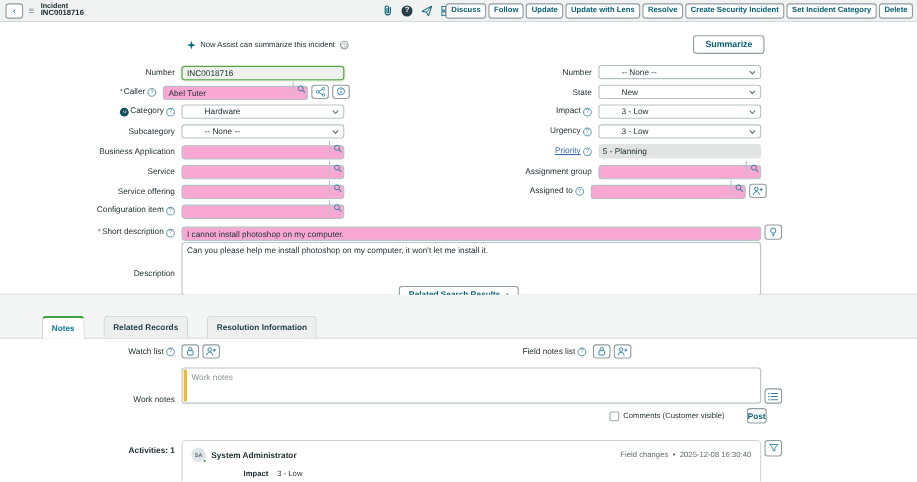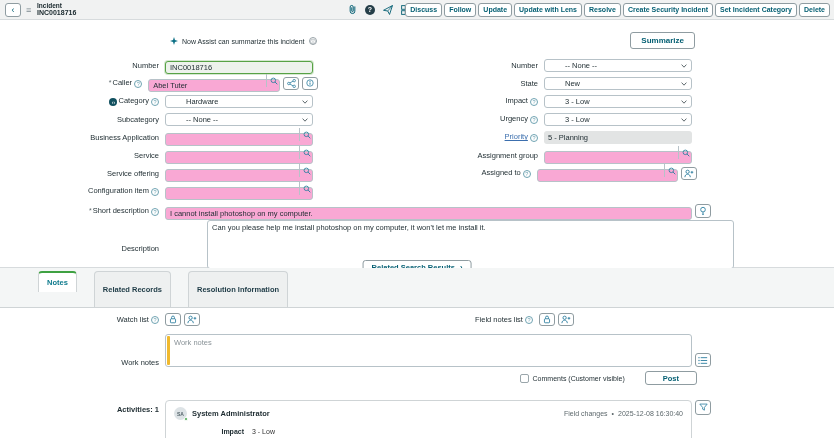--- a/index.html
+++ b/index.html
@@ -41,40 +41,40 @@
   .tin{width:100%;height:13px;border:1px solid var(--input-border);border-radius:3px;font-size:7.5px;color:#1d2b30;padding:0 16px 0 4px;background:#f9a8d4;}
   .tin.noicon{padding-right:4px;}
   .tin.green{background:#edf2ec;border:1.5px solid var(--green);box-shadow:0 0 0 1px rgba(87,162,69,.25);}
   .ref-ic{position:absolute;right:0;top:0;width:14px;height:13px;border-left:1px solid var(--input-border);display:flex;align-items:center;justify-content:center;color:var(--icon-teal);cursor:pointer;}
   .sel{width:100%;height:13px;border:1px solid var(--input-border);border-radius:3px;background:#fff;font-size:7.5px;color:#1d2b30;padding:0 14px 0 20px;line-height:11px;position:relative;cursor:pointer;display:flex;align-items:center;}
   .sel .chev{position:absolute;right:4px;top:4px;color:#5f6a6e;}
   .ro{width:100%;height:13px;border-radius:3px;background:#e2e4e4;font-size:7.5px;color:#1d2b30;padding:0 4px;display:flex;align-items:center;}
   .mini-btn{width:16px;height:13px;margin-left:3px;background:#fff;border:1px solid var(--border-gray);border-radius:3px;display:flex;align-items:center;justify-content:center;color:var(--icon-teal);cursor:pointer;flex:0 0 auto;}
   .wide-row{position:absolute;left:5px;display:flex;align-items:center;}
   .wide-row .wctrl{width:527px;position:relative;}
-  .ta{width:527px;height:49px;border:1px solid var(--input-border);border-radius:3px;font-size:7.5px;color:#1d2b30;padding:2px 4px;resize:none;margin-left:42px;}
+  .ta{width:527px;height:49px;border:1px solid var(--input-border);border-radius:3px;font-size:7.5px;color:#1d2b30;padding:2px 4px;resize:none;}
   
   .related-btn{position:absolute;top:260px;left:50%;transform:translateX(-50%);height:15px;padding:0 8px;background:#fff;border:1px solid var(--border-gray);border-radius:3px;font-size:7.5px;font-weight:bold;color:var(--teal);display:flex;align-items:center;gap:5px;cursor:pointer;white-space:nowrap;}
   
   #mid-band{position:absolute;top:268px;left:0;right:0;height:40px;background:#f4f6f6;border-bottom:1px solid #cfd4d6;}
   .tabs{position:absolute;left:38px;bottom:0;display:flex;gap:16px;}
-  .tab{height:36px;padding:0 8px;font-size:7.5px;font-weight:bold;color:#1d3a45;background:#eef0f0;border:1px solid #cfd4d6;border-bottom:none;border-radius:4px 4px 0 0;margin-right:1px;display:flex;align-items:center;cursor:pointer;}
+  .tab{height:20px;padding:0 8px;font-size:7.5px;font-weight:bold;color:#1d3a45;background:#eef0f0;border:1px solid #cfd4d6;border-bottom:none;border-radius:4px 4px 0 0;margin-right:1px;display:flex;align-items:center;cursor:pointer;}
   .tab.active{background:#fff;border-top:2.5px solid var(--tabgreen);color:#0f7b8d;margin-bottom:-1px;height:21px;}
   
   #notes-panel{position:absolute;top:308px;left:0;right:0;bottom:0;background:#fff;overflow:hidden;}
   .nrow{position:absolute;left:5px;display:flex;align-items:center;}
   .iconset{display:flex;}
   .wn-wrap{width:527px;height:33px;border:1px solid var(--input-border);border-radius:3px;position:relative;background:#fff;}
   .wn-bar{position:absolute;left:1px;top:1px;bottom:1px;width:3px;background:var(--yellow);border-radius:1px;}
   .wn-ta{position:absolute;inset:0;border:none;background:transparent;font-size:7.5px;color:#1d2b30;padding:3px 4px 3px 8px;resize:none;border-radius:3px;}
   .wn-ta::placeholder{color:#8a9398;}
   .comments-row{position:absolute;top:63px;left:5px;width:692px;display:flex;justify-content:flex-end;align-items:center;gap:4px;}
   .cbx{width:9px;height:9px;border:1px solid #9aa6ab;border-radius:2px;background:#fff;appearance:none;cursor:pointer;margin:0;}
   .cbx-label{font-size:7px;color:var(--label);}
-  .post-btn{height:14px;padding:0 17px;margin-left:16px;background:#fff;border:1px solid var(--border-gray);border-radius:3px;font-size:7.5px;font-weight:bold;color:var(--teal);cursor:pointer;}
+  .post-btn{height:14px;padding:0 0;margin-left:16px;background:#fff;border:1px solid var(--border-gray);border-radius:3px;font-size:7.5px;font-weight:bold;color:var(--teal);cursor:pointer;}
   
   .act-label{width:160px;text-align:right;padding-right:6px;font-size:7.5px;color:var(--label);font-weight:bold;align-self:flex-start;padding-top:5px;white-space:nowrap;}
   .act-card{width:527px;border:1px solid #cfd4d6;border-radius:4px;padding:6px 8px;min-height:60px;background:#fff;}
   .act-head{display:flex;align-items:center;}
   .avatar{width:13px;height:13px;border-radius:50%;background:#dde3e6;color:#55646b;font-size:5px;font-weight:bold;display:flex;align-items:center;justify-content:center;position:relative;flex:0 0 auto;}
   .presence{position:absolute;right:-1px;bottom:-1px;width:4.5px;height:4.5px;border-radius:50%;background:#36a23f;border:1px solid #fff;}
   .act-user{margin-left:5px;font-size:7.5px;color:#1d2b30;font-weight:600;}
   .act-meta{margin-left:auto;font-size:7px;color:#5d686c;display:flex;align-items:center;gap:4px;}
   .act-changes{margin-top:8px;}
   .chg{display:flex;margin-bottom:3px;}

